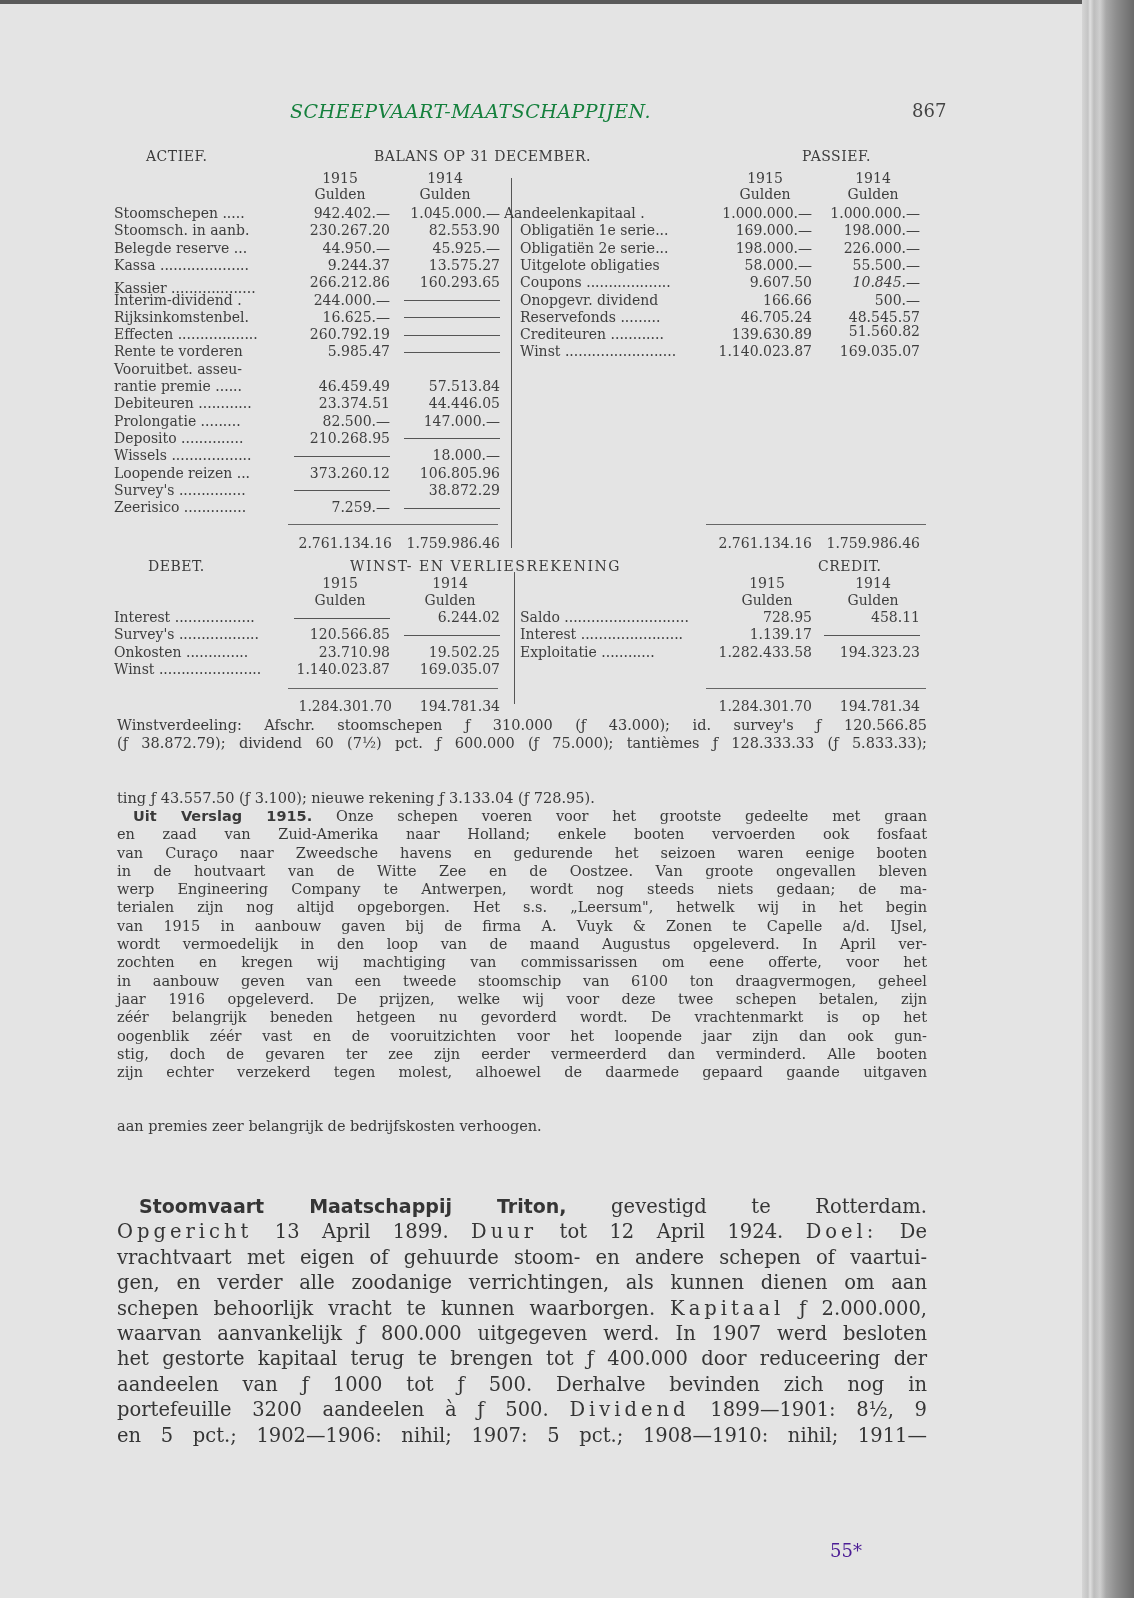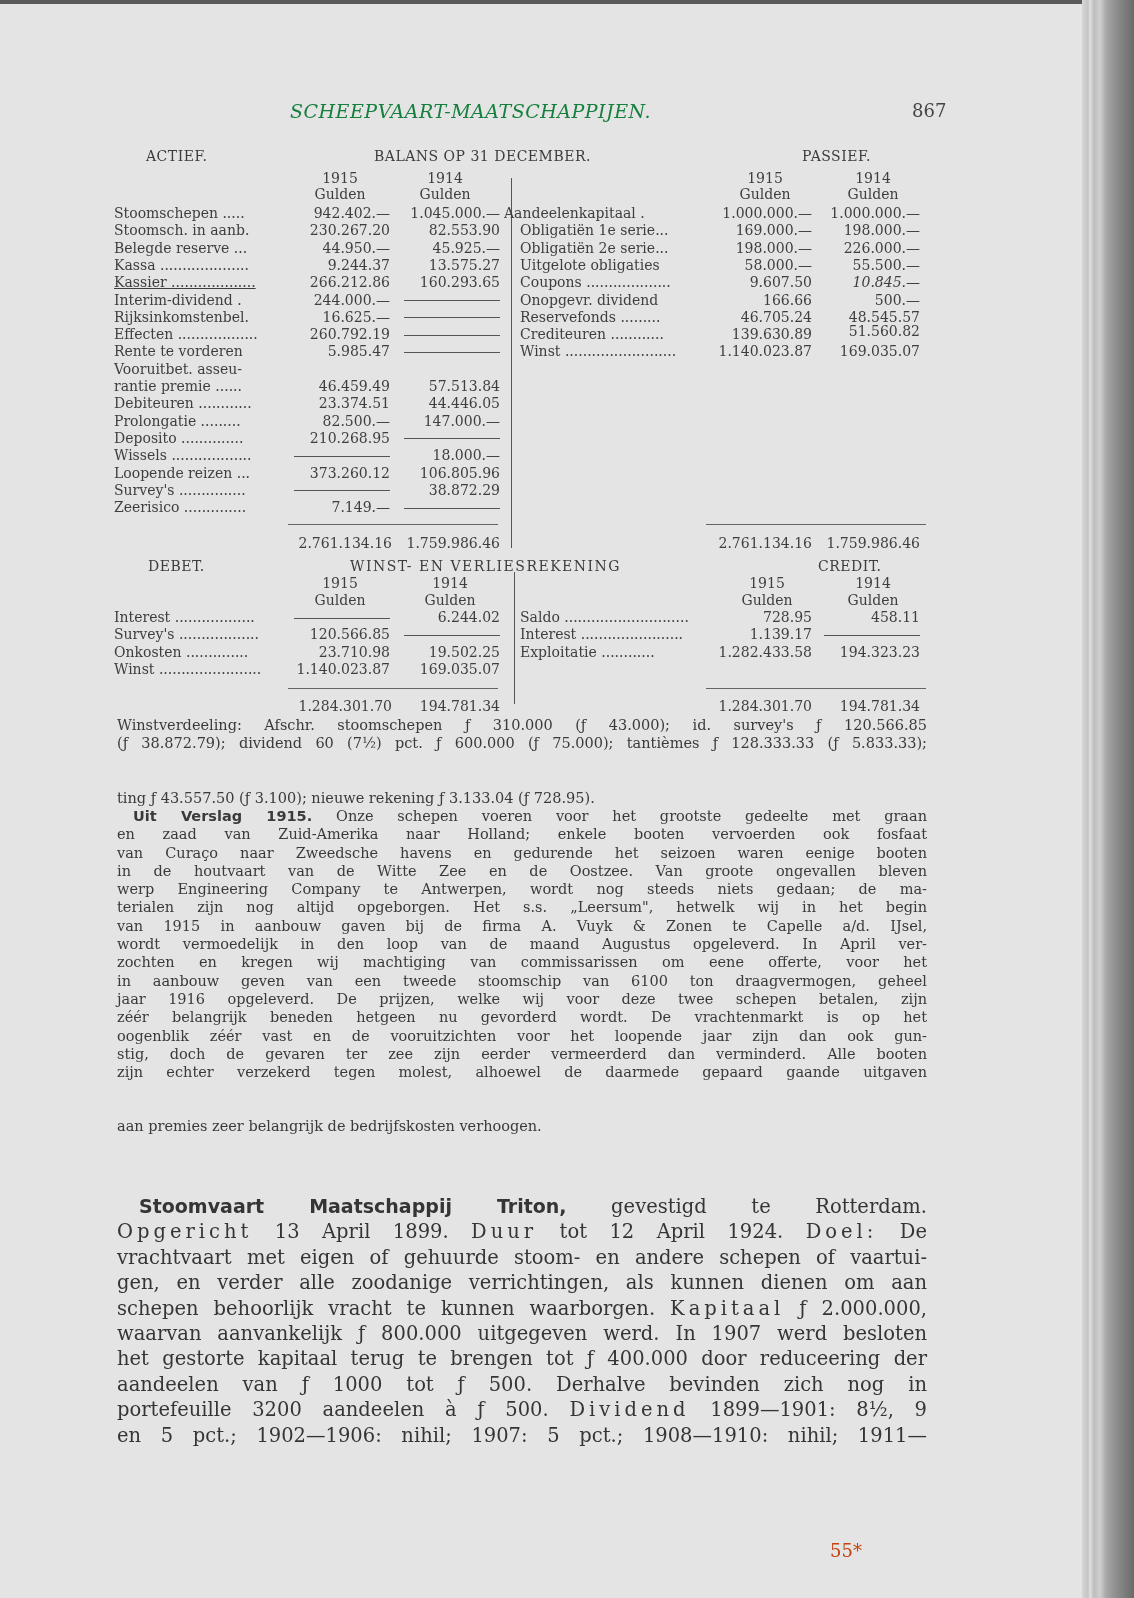--- a/index.html
+++ b/index.html
@@ -26,21 +26,21 @@
   .dash { display:inline-block; border-top:1px solid #555; height:0; vertical-align:middle; }
   .vline { position:absolute; width:1px; background:#555; }
   .hline { position:absolute; height:1px; background:#666; }
   .para { position:absolute; left:117px; width:810px; font-size:14.5px; line-height:18.3px; text-align:justify; color:#3a3a3a; }
   .para .line { display:block; text-align:justify; text-align-last:justify; white-space:nowrap; }
   .para .line.last { text-align-last:left;margin-top:36px; }
   .bold-sans { font-family:"DejaVu Sans", sans-serif; font-weight:bold; }
   .big { position:absolute; left:117px; width:810px; font-size:19.5px; line-height:25.4px; color:#353535; }
   .big .line { display:block; text-align:justify; text-align-last:justify; white-space:nowrap; }
   .spaced { letter-spacing:4px; }
-  .footnum { left:830px; top:1540px; font-size:18px; color:#c2410c; }
+  .footnum { left:830px; top:1540px; font-size:18px; color:#4c1d95; }
 </style>
 </head>
 <body>
 
 <div class="topstrip"></div>
 <div class="page"></div>
 <div class="binding"></div>
 
 <div class="abs running-head">SCHEEPVAART-MAATSCHAPPIJEN.</div>
 <div class="abs pagenum">867</div>
@@ -68,21 +68,21 @@
       <div class="num small" style="left: 392px; width: 108px; top: 205px;">1.045.000.—</div>
       <div class="lbl small" style="left: 114px; top: 222.3px;">Stoomsch. in aanb.</div>
       <div class="num small" style="left: 282px; width: 108px; top: 222.3px;">230.267.20</div>
       <div class="num small" style="left: 392px; width: 108px; top: 222.3px;">82.553.90</div>
       <div class="lbl small" style="left: 114px; top: 239.6px;">Belegde reserve ...</div>
       <div class="num small" style="left: 282px; width: 108px; top: 239.6px;">44.950.—</div>
       <div class="num small" style="left: 392px; width: 108px; top: 239.6px;">45.925.—</div>
       <div class="lbl small" style="left: 114px; top: 256.9px;">Kassa ....................</div>
       <div class="num small" style="left: 282px; width: 108px; top: 256.9px;">9.244.37</div>
       <div class="num small" style="left: 392px; width: 108px; top: 256.9px;">13.575.27</div>
-      <div class="lbl small" style="left: 114px; top: 274px; text-decoration: underline;">Kassier ...................</div>
+      <div class="lbl small" style="left: 114px; top: 280px;">Kassier ...................</div>
       <div class="num small" style="left: 282px; width: 108px; top: 274.2px;">266.212.86</div>
       <div class="num small" style="left: 392px; width: 108px; top: 274.2px;">160.293.65</div>
       <div class="lbl small" style="left: 114px; top: 291.5px;">Interim-dividend .</div>
       <div class="num small" style="left: 282px; width: 108px; top: 291.5px;">244.000.—</div>
       <div class="num small" style="left: 392px; width: 108px; top: 291.5px;"><span class="dash" style="width: 96px;"></span></div>
       <div class="lbl small" style="left: 114px; top: 308.8px;">Rijksinkomstenbel.</div>
       <div class="num small" style="left: 282px; width: 108px; top: 308.8px;">16.625.—</div>
       <div class="num small" style="left: 392px; width: 108px; top: 308.8px;"><span class="dash" style="width: 96px;"></span></div>
       <div class="lbl small" style="left: 114px; top: 326.1px;">Effecten ..................</div>
       <div class="num small" style="left: 282px; width: 108px; top: 326.1px;">260.792.19</div>
@@ -106,21 +106,21 @@
       <div class="lbl small" style="left: 114px; top: 447.2px;">Wissels ..................</div>
       <div class="num small" style="left: 282px; width: 108px; top: 447.2px;"><span class="dash" style="width: 96px;"></span></div>
       <div class="num small" style="left: 392px; width: 108px; top: 447.2px;">18.000.—</div>
       <div class="lbl small" style="left: 114px; top: 464.5px;">Loopende reizen ...</div>
       <div class="num small" style="left: 282px; width: 108px; top: 464.5px;">373.260.12</div>
       <div class="num small" style="left: 392px; width: 108px; top: 464.5px;">106.805.96</div>
       <div class="lbl small" style="left: 114px; top: 481.8px;">Survey's ...............</div>
       <div class="num small" style="left: 282px; width: 108px; top: 481.8px;"><span class="dash" style="width: 96px;"></span></div>
       <div class="num small" style="left: 392px; width: 108px; top: 481.8px;">38.872.29</div>
       <div class="lbl small" style="left: 114px; top: 499.1px;">Zeerisico ..............</div>
-      <div class="num small" style="left: 282px; width: 108px; top: 499.1px;">7.149.—</div>
+      <div class="num small" style="left: 282px; width: 108px; top: 499.1px;">7.259.—</div>
       <div class="num small" style="left: 392px; width: 108px; top: 499.1px;"><span class="dash" style="width: 96px;"></span></div>
     </div>
   <div id="passief-rows">
       <div class="lbl small" style="left: 504px; top: 205px;">Aandeelenkapitaal .</div>
       <div class="num small" style="left: 700px; width: 112px; top: 205px;">1.000.000.—</div>
       <div class="num small" style="left: 812px; width: 108px; top: 205px;">1.000.000.—</div>
       <div class="lbl small" style="left: 520px; top: 222.3px;">Obligatiën 1e serie...</div>
       <div class="num small" style="left: 700px; width: 112px; top: 222.3px;">169.000.—</div>
       <div class="num small" style="left: 812px; width: 108px; top: 222.3px;">198.000.—</div>
       <div class="lbl small" style="left: 520px; top: 239.6px;">Obligatiën 2e serie...</div>

